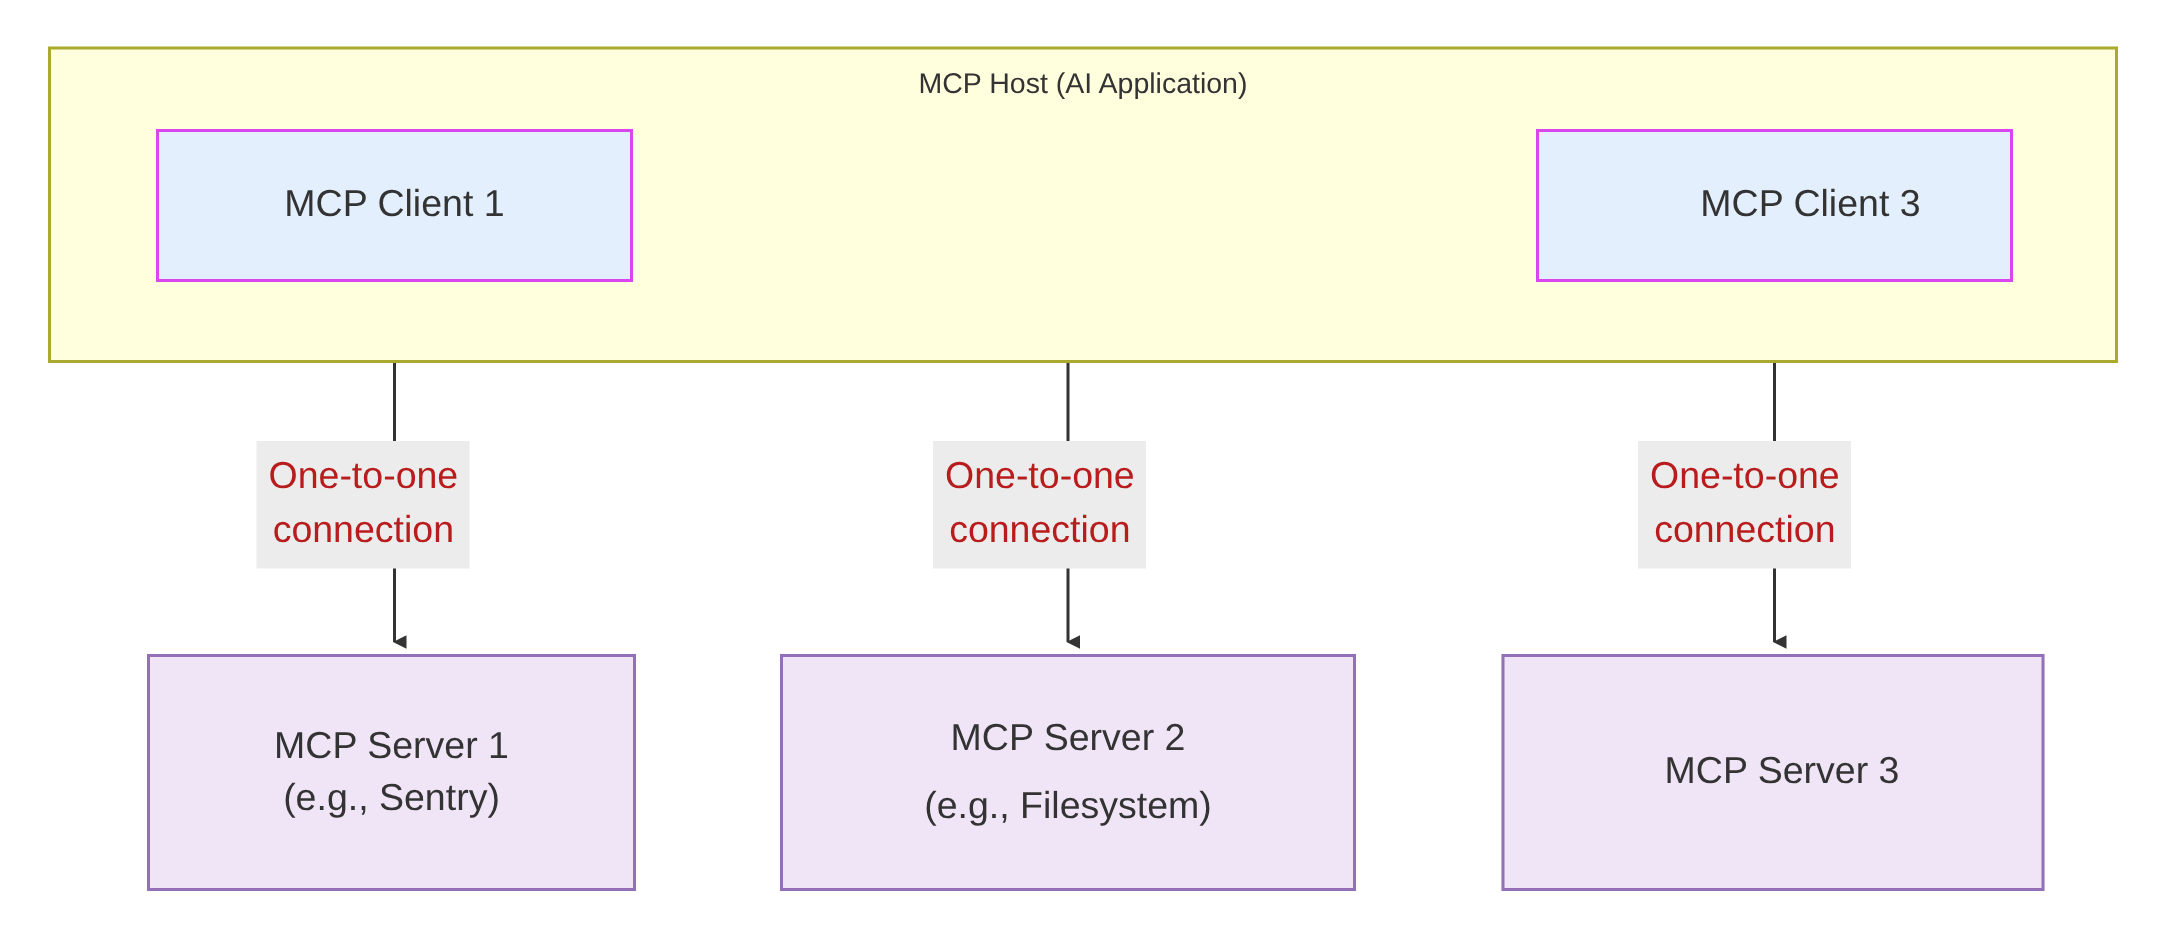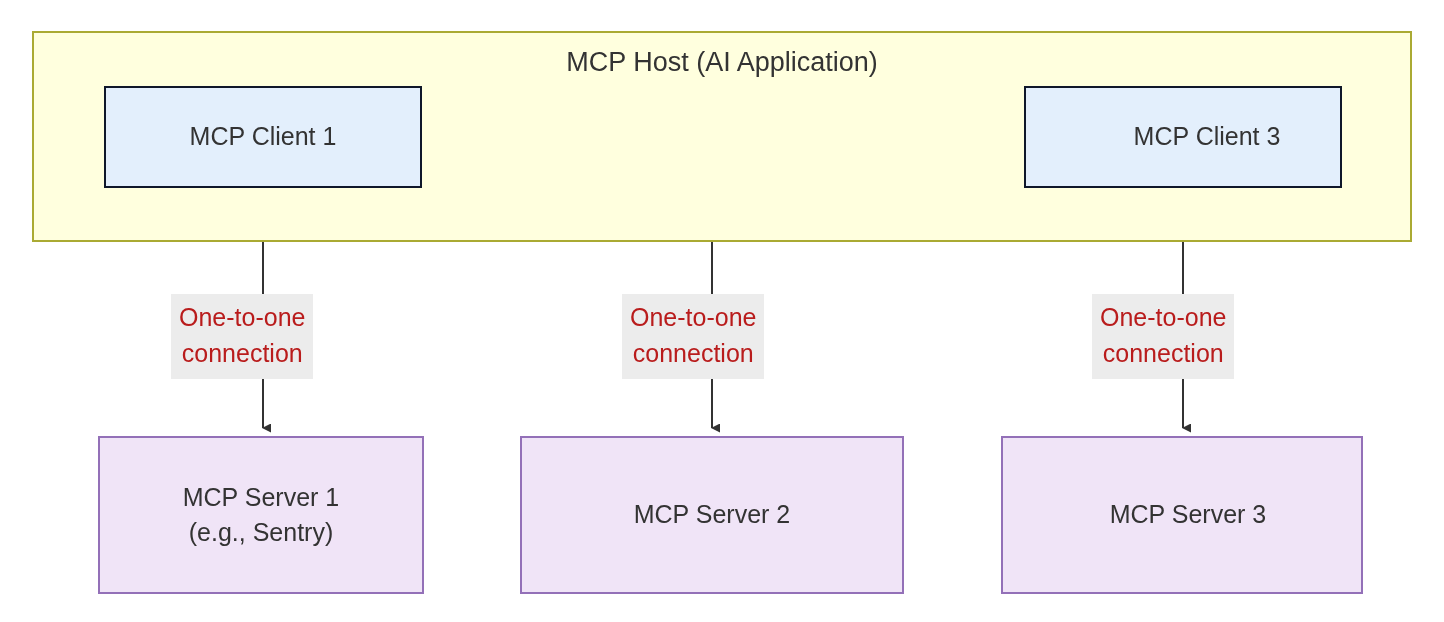--- a/index.html
+++ b/index.html
@@ -33,34 +33,34 @@
     background: #ffffde;
     border: 2px solid #aaaa33;
     box-sizing: border-box;
   }
   .host-title {
     position: absolute;
     left: 0;
     top: 13px;
     width: 100%;
     text-align: center;
-    font-size: 27px;
+    font-size: 19px;
     color: #333333;
     line-height: 1.2;
     white-space: nowrap;
   }
 
   
   .client-box {
     position: absolute;
     top: 86px;
     width: 318px;
     height: 102px;
     background: #e3effc;
-    border: 2px solid #0f172a;
+    border: 2px solid #d946ef;
     box-sizing: border-box;
     display: flex;
     align-items: center;
     justify-content: center;
   }
   .client-label {
     font-size: 25px;
     color: #333333;
     line-height: 1.25;
     white-space: nowrap;
@@ -150,18 +150,19 @@
     <span class="edge-label-line">One-to-one</span>
     <span class="edge-label-line">connection</span>
   </div>
 
   <div class="server-box" id="server-box-1" style="z-index:3;">
     <span class="server-line">MCP Server 1</span>
     <span class="server-line">(e.g., Sentry)</span>
   </div>
   <div class="server-box" id="server-box-2" style="z-index:3;">
     <span class="server-line">MCP Server 2</span>
+    <span class="server-line">(e.g., Filesystem)</span>
   </div>
   <div class="server-box" id="server-box-3" style="z-index:3;padding-left:12px;">
     <span class="server-line">MCP Server 3</span>
   </div>
 
 </div>
 
 </body></html>

